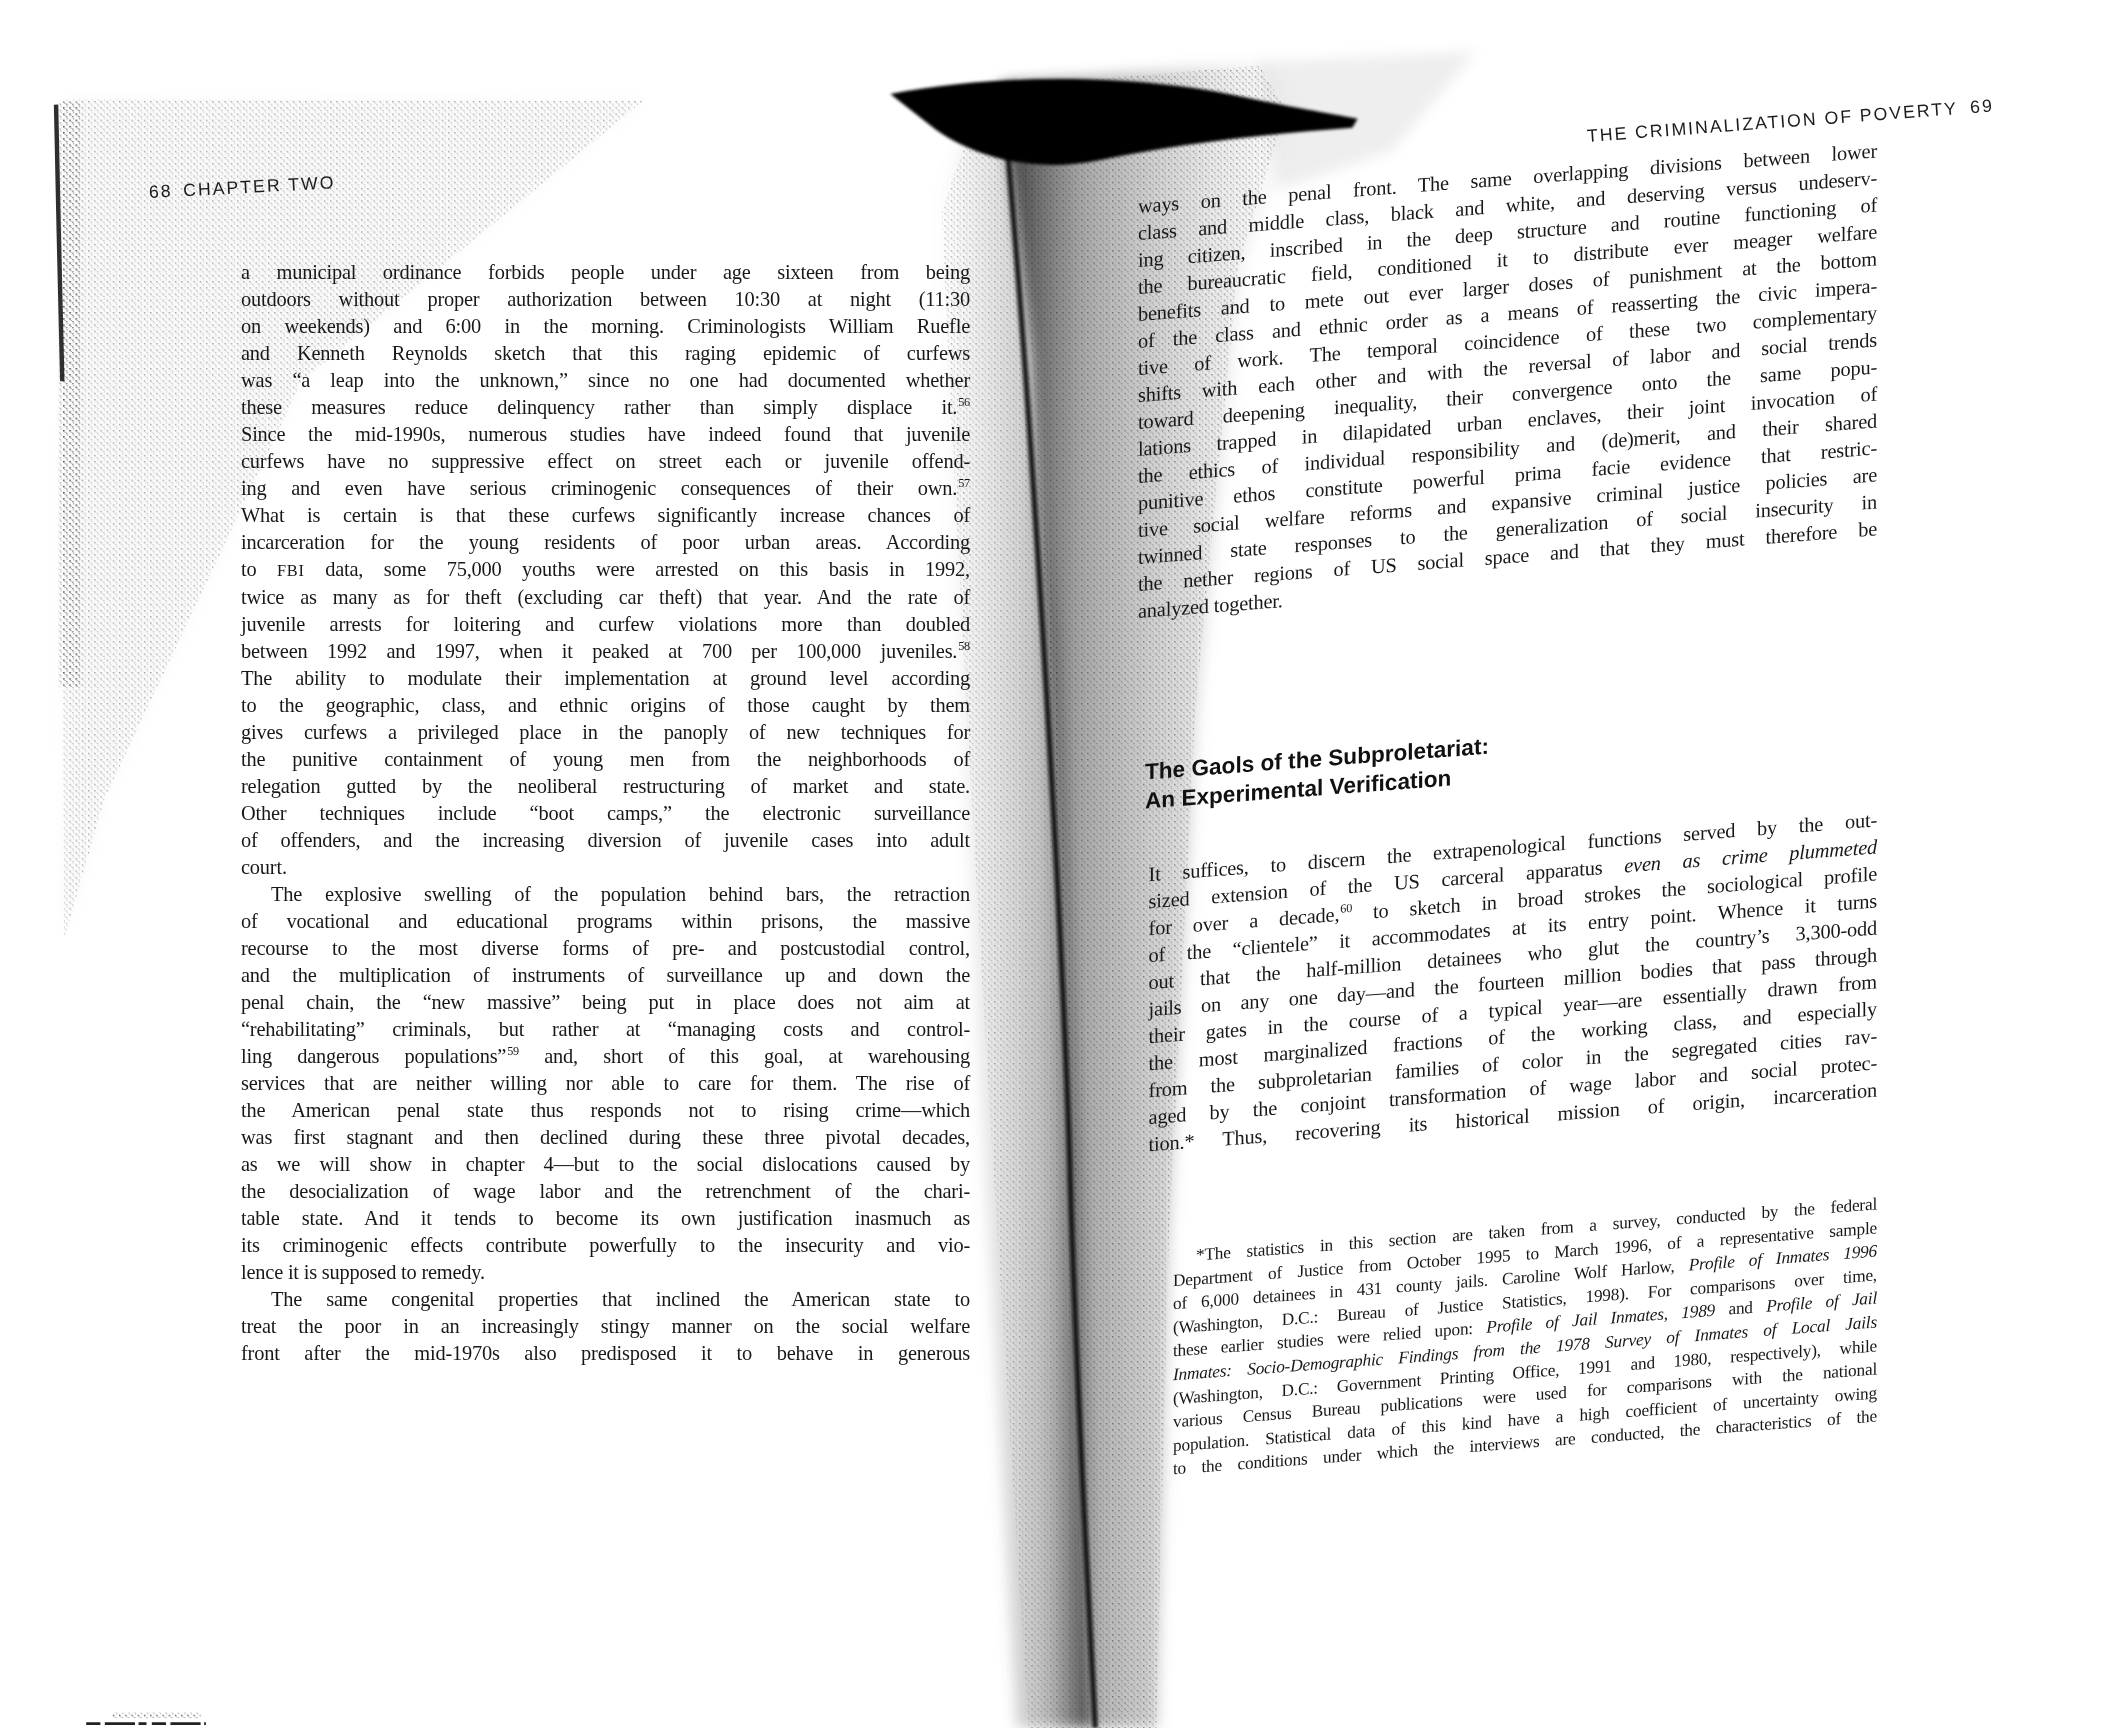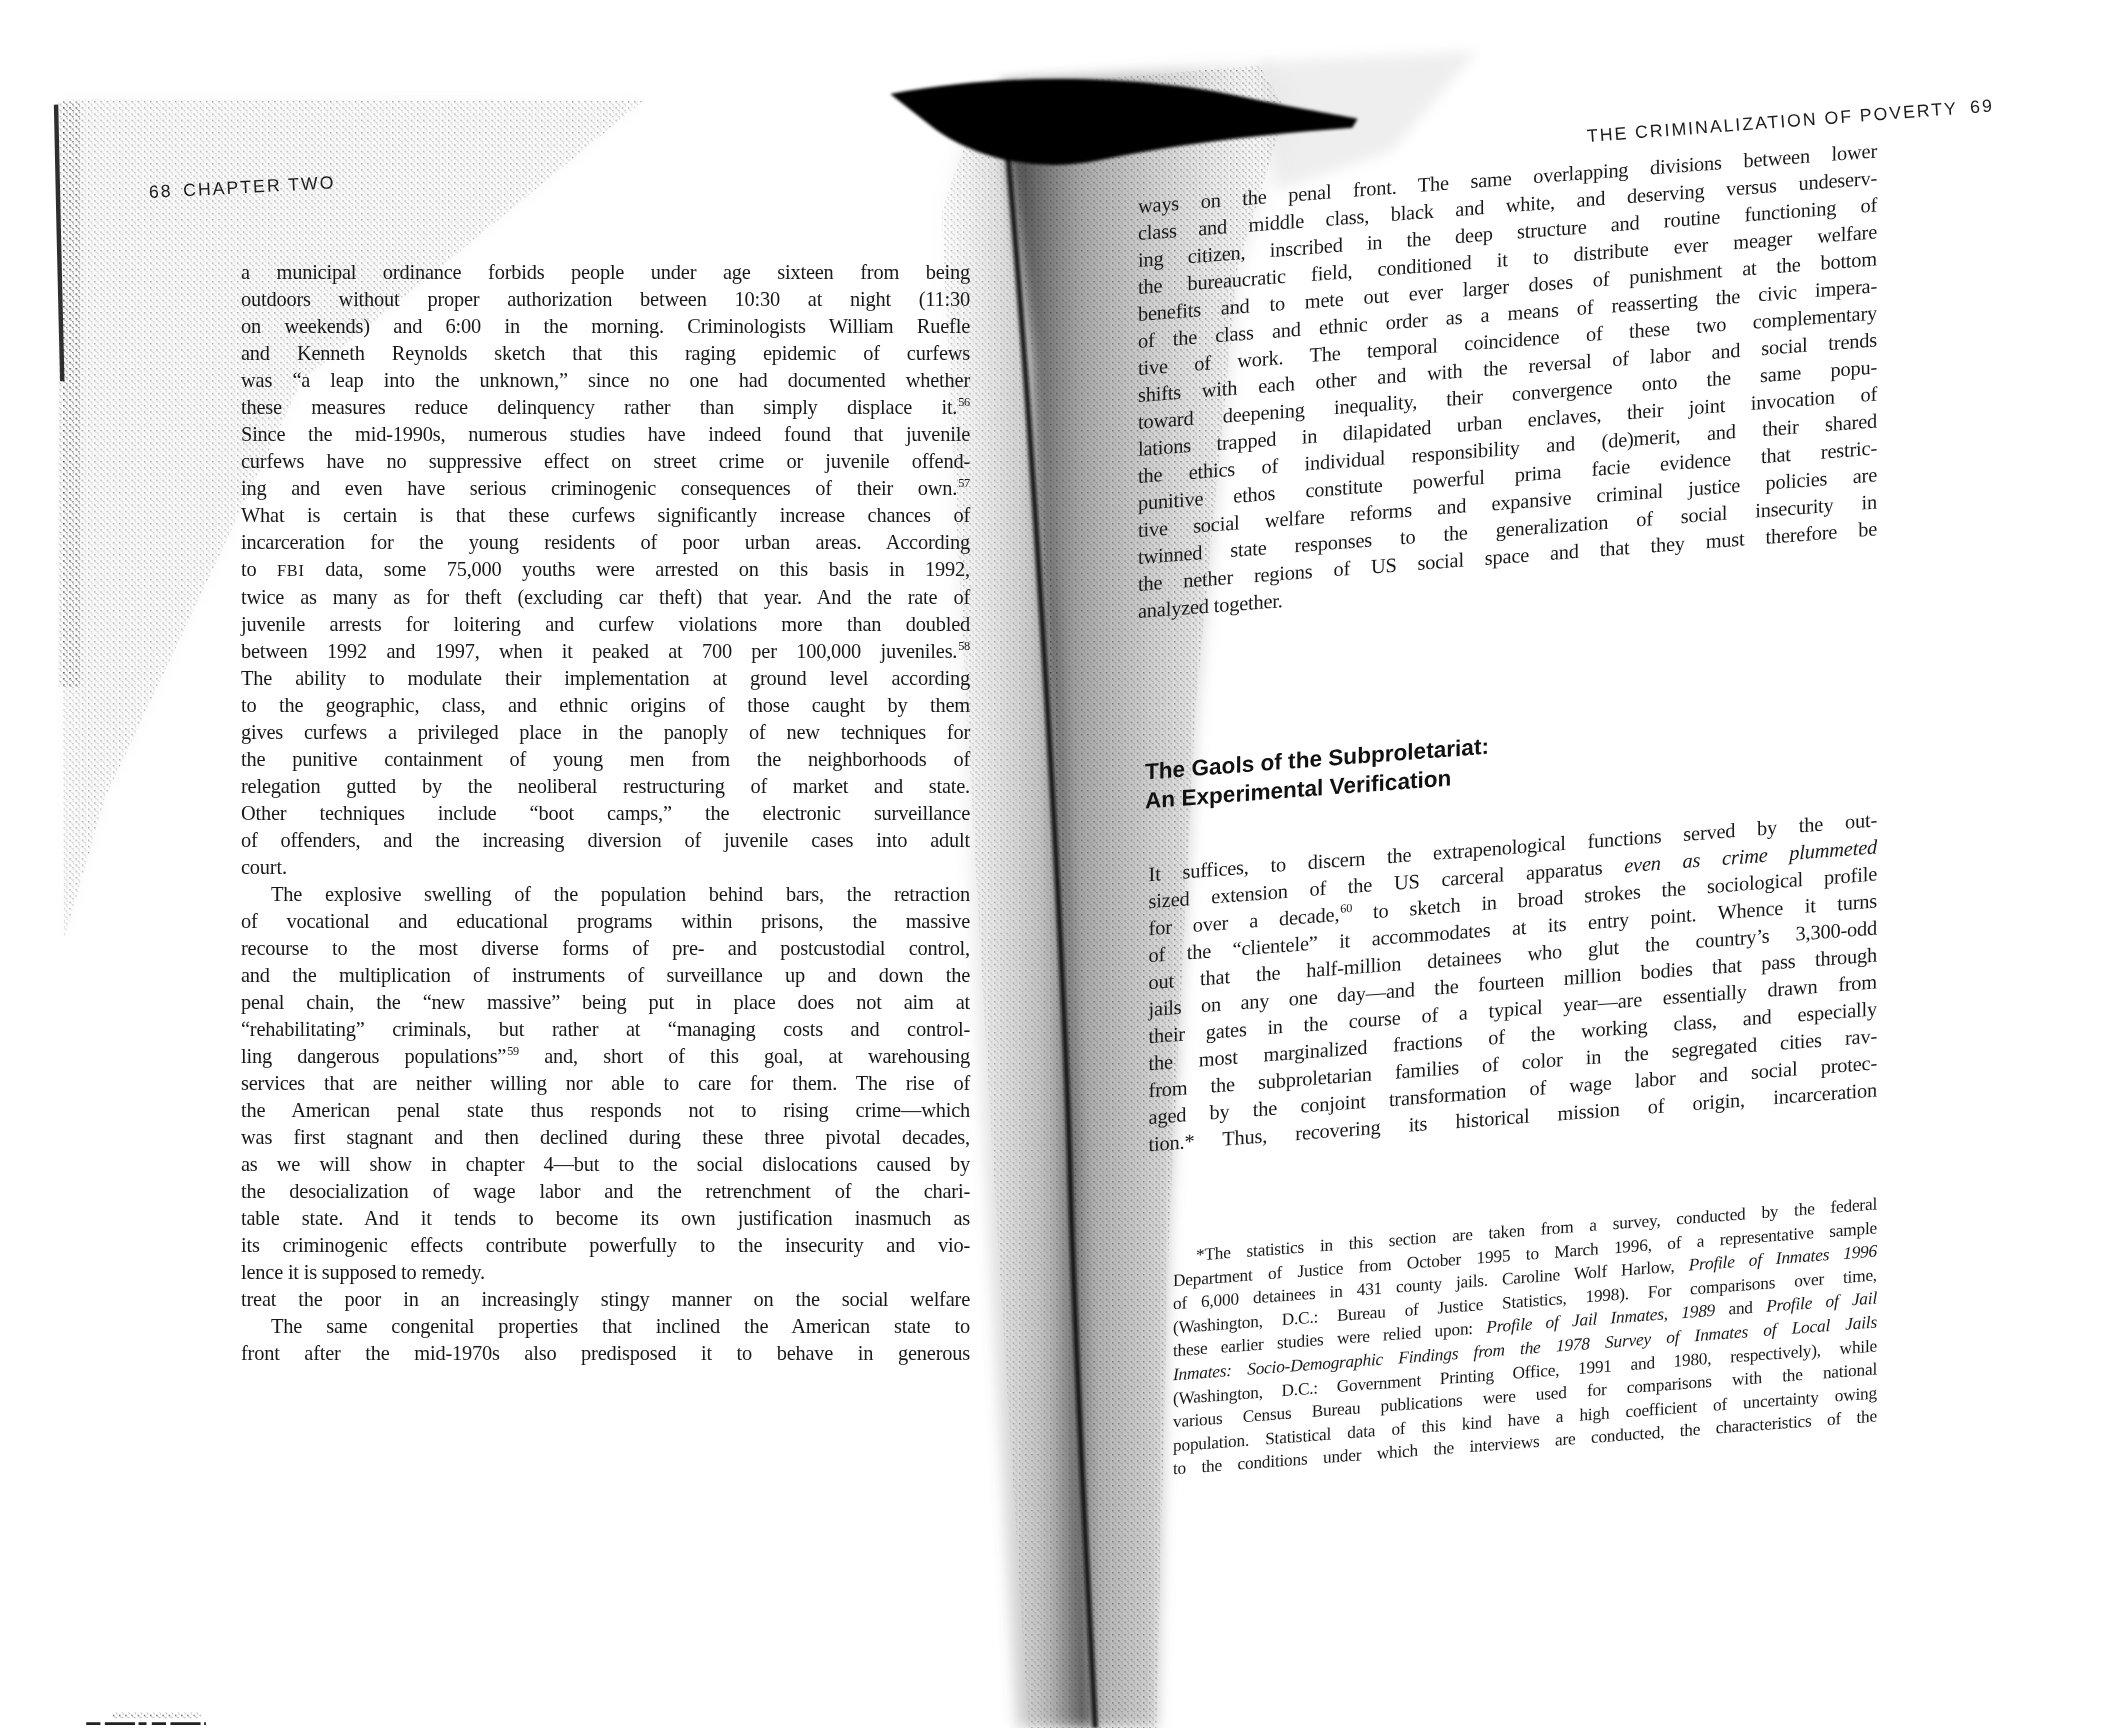--- a/index.html
+++ b/index.html
@@ -96,21 +96,21 @@
     </div>
     <div class="textcol left-col">
         <div class="para">
           <div class="line">a municipal ordinance forbids people under age sixteen from being</div>
           <div class="line">outdoors without proper authorization between 10:30 at night (11:30</div>
           <div class="line">on weekends) and 6:00 in the morning. Criminologists William Ruefle</div>
           <div class="line">and Kenneth Reynolds sketch that this raging epidemic of curfews</div>
           <div class="line">was “a leap into the unknown,” since no one had documented whether</div>
           <div class="line"><span>these measures reduce delinquency rather than simply displace it.</span><span class="sup">56</span></div>
           <div class="line">Since the mid-1990s, numerous studies have indeed found that juvenile</div>
-          <div class="line">curfews have no suppressive effect on street crime or juvenile offend-</div>
+          <div class="line">curfews have no suppressive effect on street each or juvenile offend-</div>
           <div class="line"><span>ing and even have serious criminogenic consequences of their own.</span><span class="sup">57</span></div>
           <div class="line">What is certain is that these curfews significantly increase chances of</div>
           <div class="line">incarceration for the young residents of poor urban areas. According</div>
           <div class="line"><span>to </span><span class="sc">FBI</span><span> data, some 75,000 youths were arrested on this basis in 1992,</span></div>
           <div class="line">twice as many as for theft (excluding car theft) that year. And the rate of</div>
           <div class="line">juvenile arrests for loitering and curfew violations more than doubled</div>
           <div class="line"><span>between 1992 and 1997, when it peaked at 700 per 100,000 juveniles.</span><span class="sup">58</span></div>
           <div class="line">The ability to modulate their implementation at ground level according</div>
           <div class="line">to the geographic, class, and ethnic origins of those caught by them</div>
           <div class="line">gives curfews a privileged place in the panoply of new techniques for</div>
@@ -131,22 +131,22 @@
           <div class="line">services that are neither willing nor able to care for them. The rise of</div>
           <div class="line">the American penal state thus responds not to rising crime—which</div>
           <div class="line">was first stagnant and then declined during these three pivotal decades,</div>
           <div class="line">as we will show in chapter 4—but to the social dislocations caused by</div>
           <div class="line">the desocialization of wage labor and the retrenchment of the chari-</div>
           <div class="line">table state. And it tends to become its own justification inasmuch as</div>
           <div class="line">its criminogenic effects contribute powerfully to the insecurity and vio-</div>
           <div class="line endline">lence it is supposed to remedy.</div>
         </div>
         <div class="para">
+          <div class="line ind">The same congenital properties that inclined the American state to</div>
           <div class="line">treat the poor in an increasingly stingy manner on the social welfare</div>
-          <div class="line ind">The same congenital properties that inclined the American state to</div>
           <div class="line">front after the mid-1970s also predisposed it to behave in generous</div>
         </div>
       </div>
   </div>
 
   <div>
     <div class="running-head rh-right">
       <span>THE CRIMINALIZATION OF POVERTY</span><span class="num">69</span>
     </div>
 

